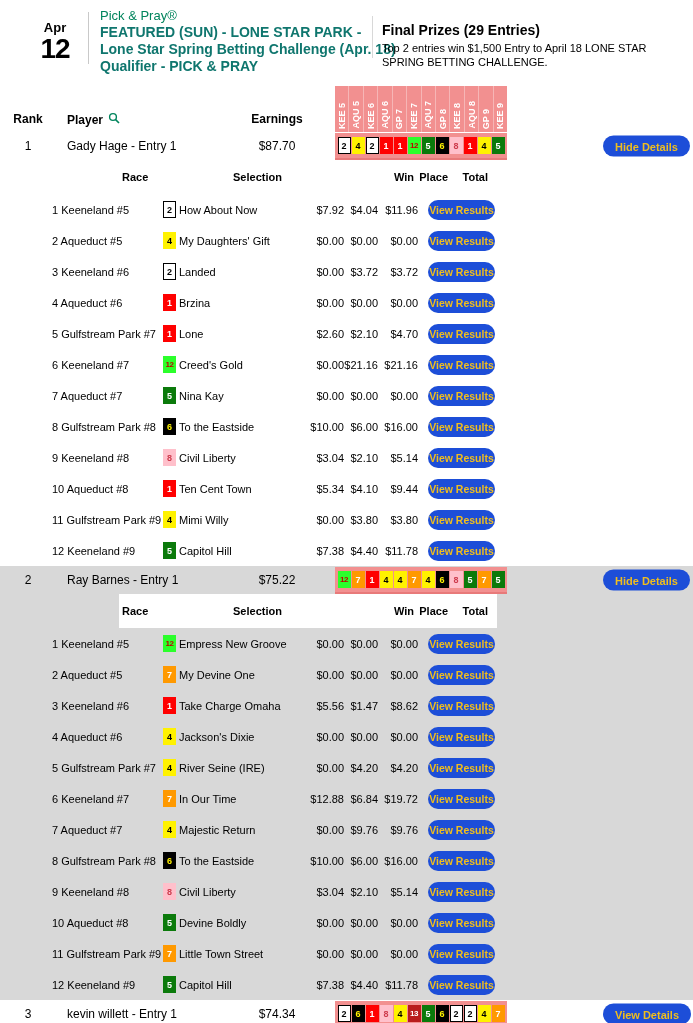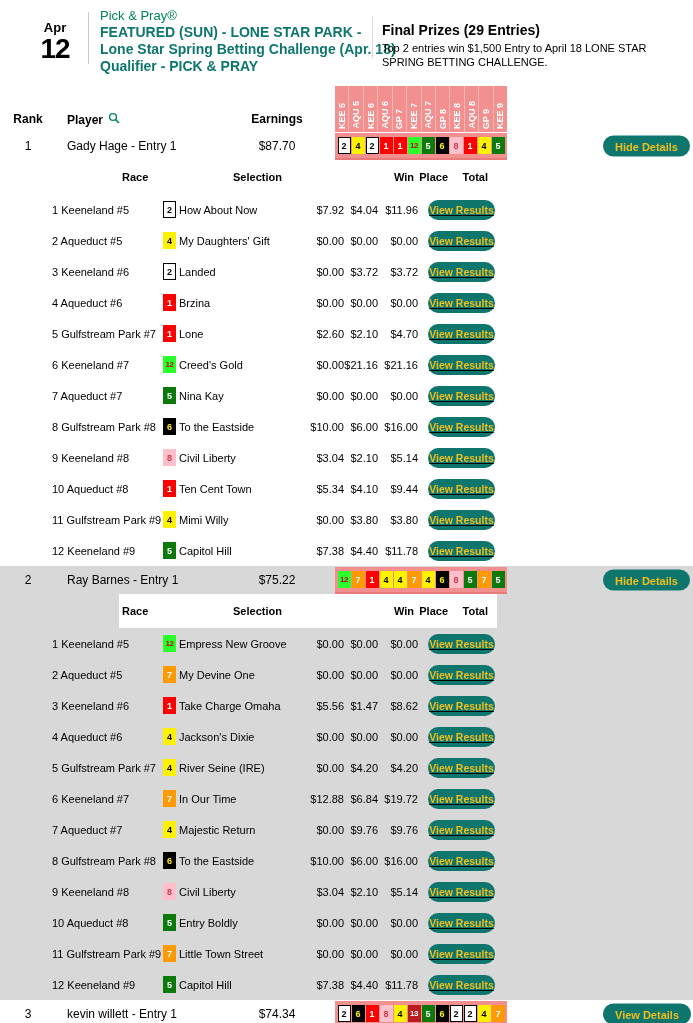--- a/index.html
+++ b/index.html
@@ -48,39 +48,39 @@
             display: flex; align-items: center; justify-content: center; }
   .e-strip { position: absolute; left: 335px; top: 1px; width: 172px; height: 27px;
              background: #F29090; border-bottom: 2px solid #E87A7A;
              display: flex; align-items: center; justify-content: center; gap: 1px; }
   .e-btn { position: absolute; left: 603px; top: 50%; transform: translateY(-50%); }
 
   .num-box { width: 13px; height: 17px; display: inline-flex; align-items: center; justify-content: center;
              font-size: 9px; font-weight: bold; flex: 0 0 13px; }
   .num-box.two { font-size: 8px; letter-spacing: -0.5px; }
 
-  .btn { background: #0f766e; color: #F0BE1D; font-family: "Liberation Sans", sans-serif;
+  .btn { background: #1d4ed8; color: #F0BE1D; font-family: "Liberation Sans", sans-serif;
          font-weight: bold; border: none; border-radius: 11px; white-space: nowrap; cursor: pointer; }
   .e-btn { font-size: 11px; height: 21px; padding: 0 12px; }
   .vr-btn { font-size: 10.5px; height: 20px; width: 67px; border-radius: 10px; }
 
   
   .detail-header { position: relative; height: 34px; display: flex; align-items: center;
                    padding-left: 122px; font-size: 11px; font-weight: bold; }
   .detail-header::before { content: ""; position: absolute; left: 119px; top: 0; bottom: 0;
                            width: 378px; background: #fff; }
   .detail-header > span { position: relative; }
   .detail-row { position: relative; height: 31px; display: flex; align-items: center;
                 padding-left: 52px; font-size: 11px; }
   .c-race { width: 111px; }
   .c-sel { width: 130px; display: flex; align-items: center; gap: 3px; }
   .c-win { width: 51px; text-align: right; }
   .c-place { width: 34px; text-align: right; }
   .c-total { width: 40px; text-align: right; }
-  .c-btnwrap { margin-left: 10px; display: flex; align-items: center; text-decoration: underline; }
+  .c-btnwrap { margin-left: 10px; display: flex; align-items: center; }
 </style>
 </head>
 <body>
 
 <div class="header">
   <div class="date">
     <div class="date-month">Apr</div>
     <div class="date-day">12</div>
   </div>
   <div class="vdiv1"></div>
@@ -478,21 +478,21 @@
         <span class="c-place">$2.10</span>
         <span class="c-total">$5.14</span>
         <span class="c-btnwrap">
           <button class="btn vr-btn">View Results</button>
         </span>
       </div>
       <div class="detail-row">
         <span class="c-race">10 Aqueduct #8</span>
         <span class="c-sel">
           <span class="num-box" style="background: rgb(11, 122, 11); color: rgb(255, 255, 255);">5</span>
-          <span class="horse">Entry Boldly</span>
+          <span class="horse">Devine Boldly</span>
         </span>
         <span class="c-win">$0.00</span>
         <span class="c-place">$0.00</span>
         <span class="c-total">$0.00</span>
         <span class="c-btnwrap">
           <button class="btn vr-btn">View Results</button>
         </span>
       </div>
       <div class="detail-row">
         <span class="c-race">11 Gulfstream Park #9</span>

